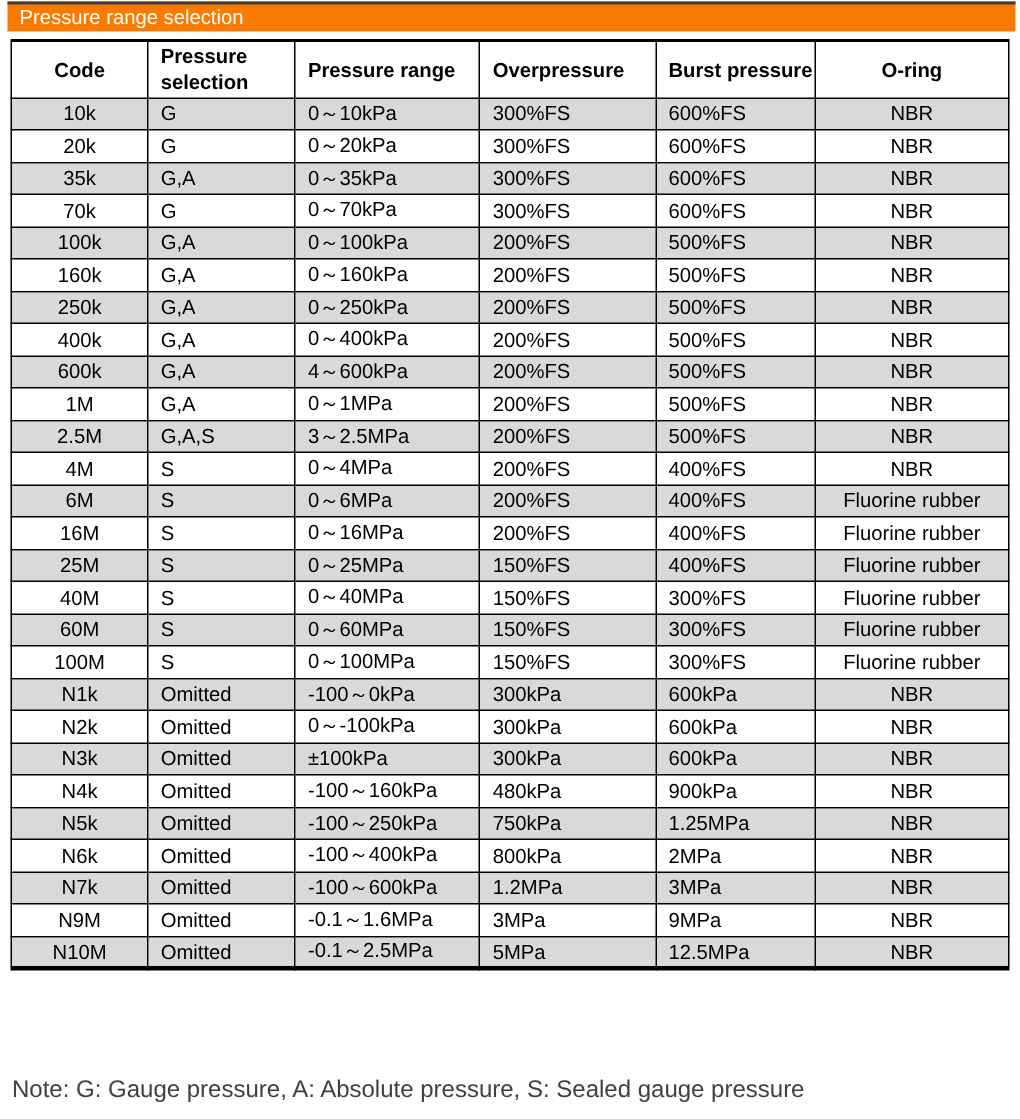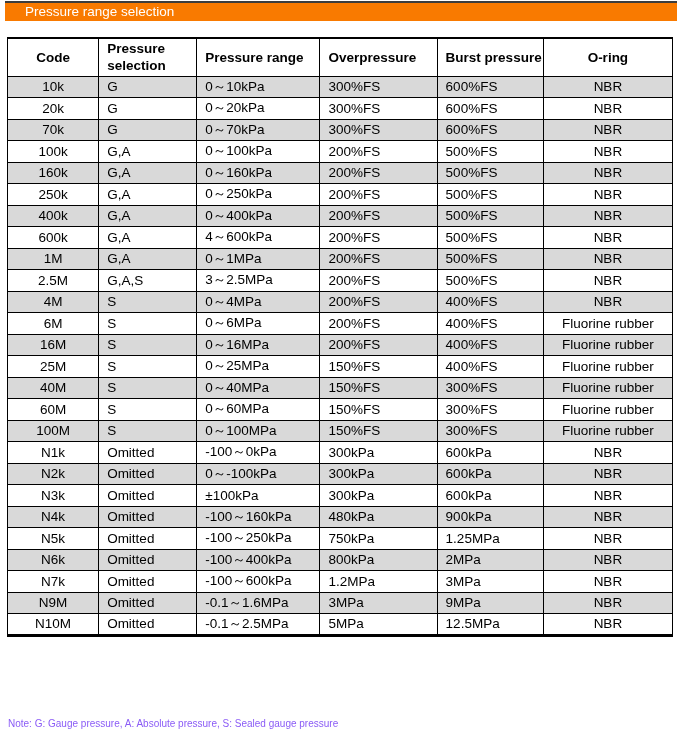--- a/index.html
+++ b/index.html
@@ -20,26 +20,26 @@
     left: 5px;
     top: 1px;
     width: 672px;
     height: 20px;
     background: #f97a00;
     border-top: 2px solid #3d3d3d;
     box-sizing: border-box;
     color: #ffffff;
     font-size: 13.5px;
     line-height: 18px;
-    padding-left: 20px;
+    padding-left: 8px;
   }
   table.pressure-table {
     position: absolute;
     left: 7px;
-    top: 37px;
+    top: 26px;
     border-collapse: collapse;
     table-layout: fixed;
     width: 666px;
     border: 1px solid #000000;
     border-top: 2px solid #000000;
     border-bottom: 3px solid #000000;
   }
   .pressure-table th, .pressure-table td {
     border: 1px solid #000000;
     font-size: 13.5px;
@@ -61,22 +61,22 @@
     vertical-align: middle;
   }
   .pressure-table .al-center { text-align: center; padding-left: 0; }
   .pressure-table .al-left   { text-align: left; }
   .pressure-table tbody tr:nth-child(odd) td { background: #d9d9d9; }
   .pressure-table tbody tr:nth-child(even) td { background: #ffffff; }
   .note {
     position: absolute;
     left: 8px;
     top: 718px;
-    font-size: 10px;
-    color: #8b5cf6;
+    font-size: 16px;
+    color: #404040;
   }
 </style>
 </head>
 <body>
 
 <div class="page">
 
   <div class="titlebar">
     <span>Pressure range selection</span>
   </div>
@@ -111,20 +111,28 @@
         </tr>
         <tr>
           <td class="al-center">20k</td>
           <td class="al-left">G</td>
           <td class="al-left">0～20kPa</td>
           <td class="al-left">300%FS</td>
           <td class="al-left">600%FS</td>
           <td class="al-center">NBR</td>
         </tr>
         <tr>
+          <td class="al-center">35k</td>
+          <td class="al-left">G,A</td>
+          <td class="al-left">0～35kPa</td>
+          <td class="al-left">300%FS</td>
+          <td class="al-left">600%FS</td>
+          <td class="al-center">NBR</td>
+        </tr>
+        <tr>
           <td class="al-center">70k</td>
           <td class="al-left">G</td>
           <td class="al-left">0～70kPa</td>
           <td class="al-left">300%FS</td>
           <td class="al-left">600%FS</td>
           <td class="al-center">NBR</td>
         </tr>
         <tr>
           <td class="al-center">100k</td>
           <td class="al-left">G,A</td>

